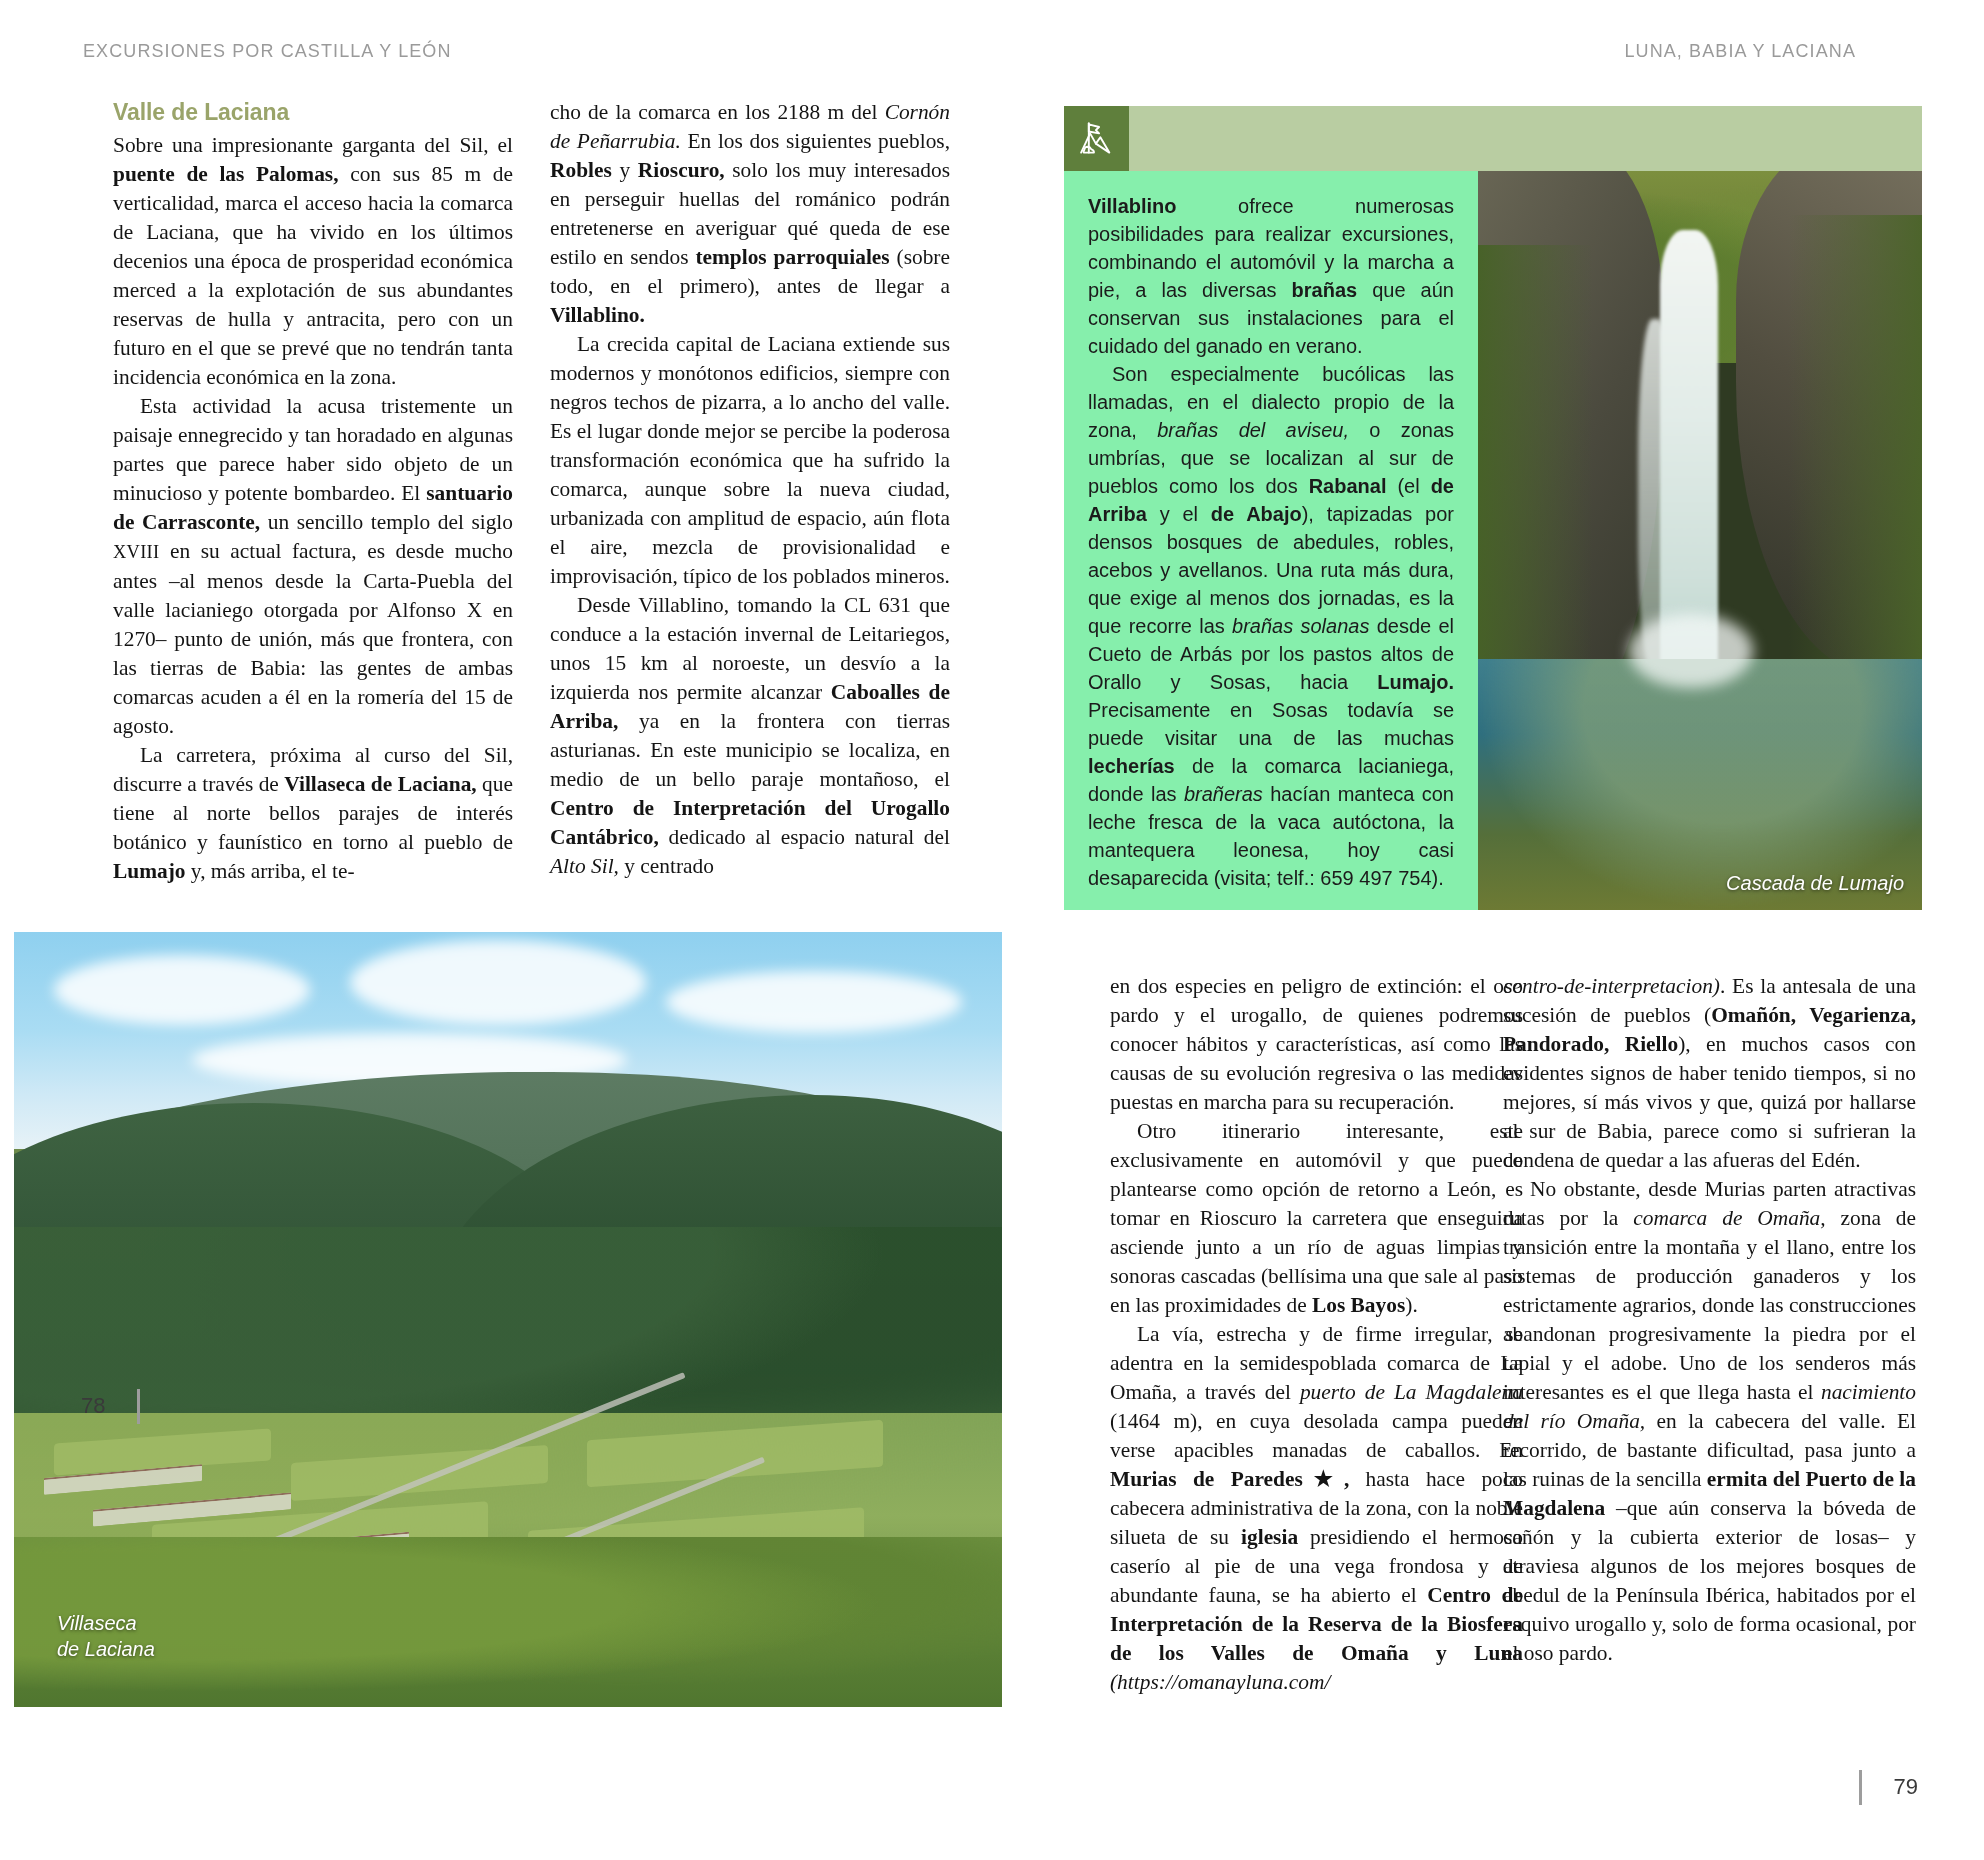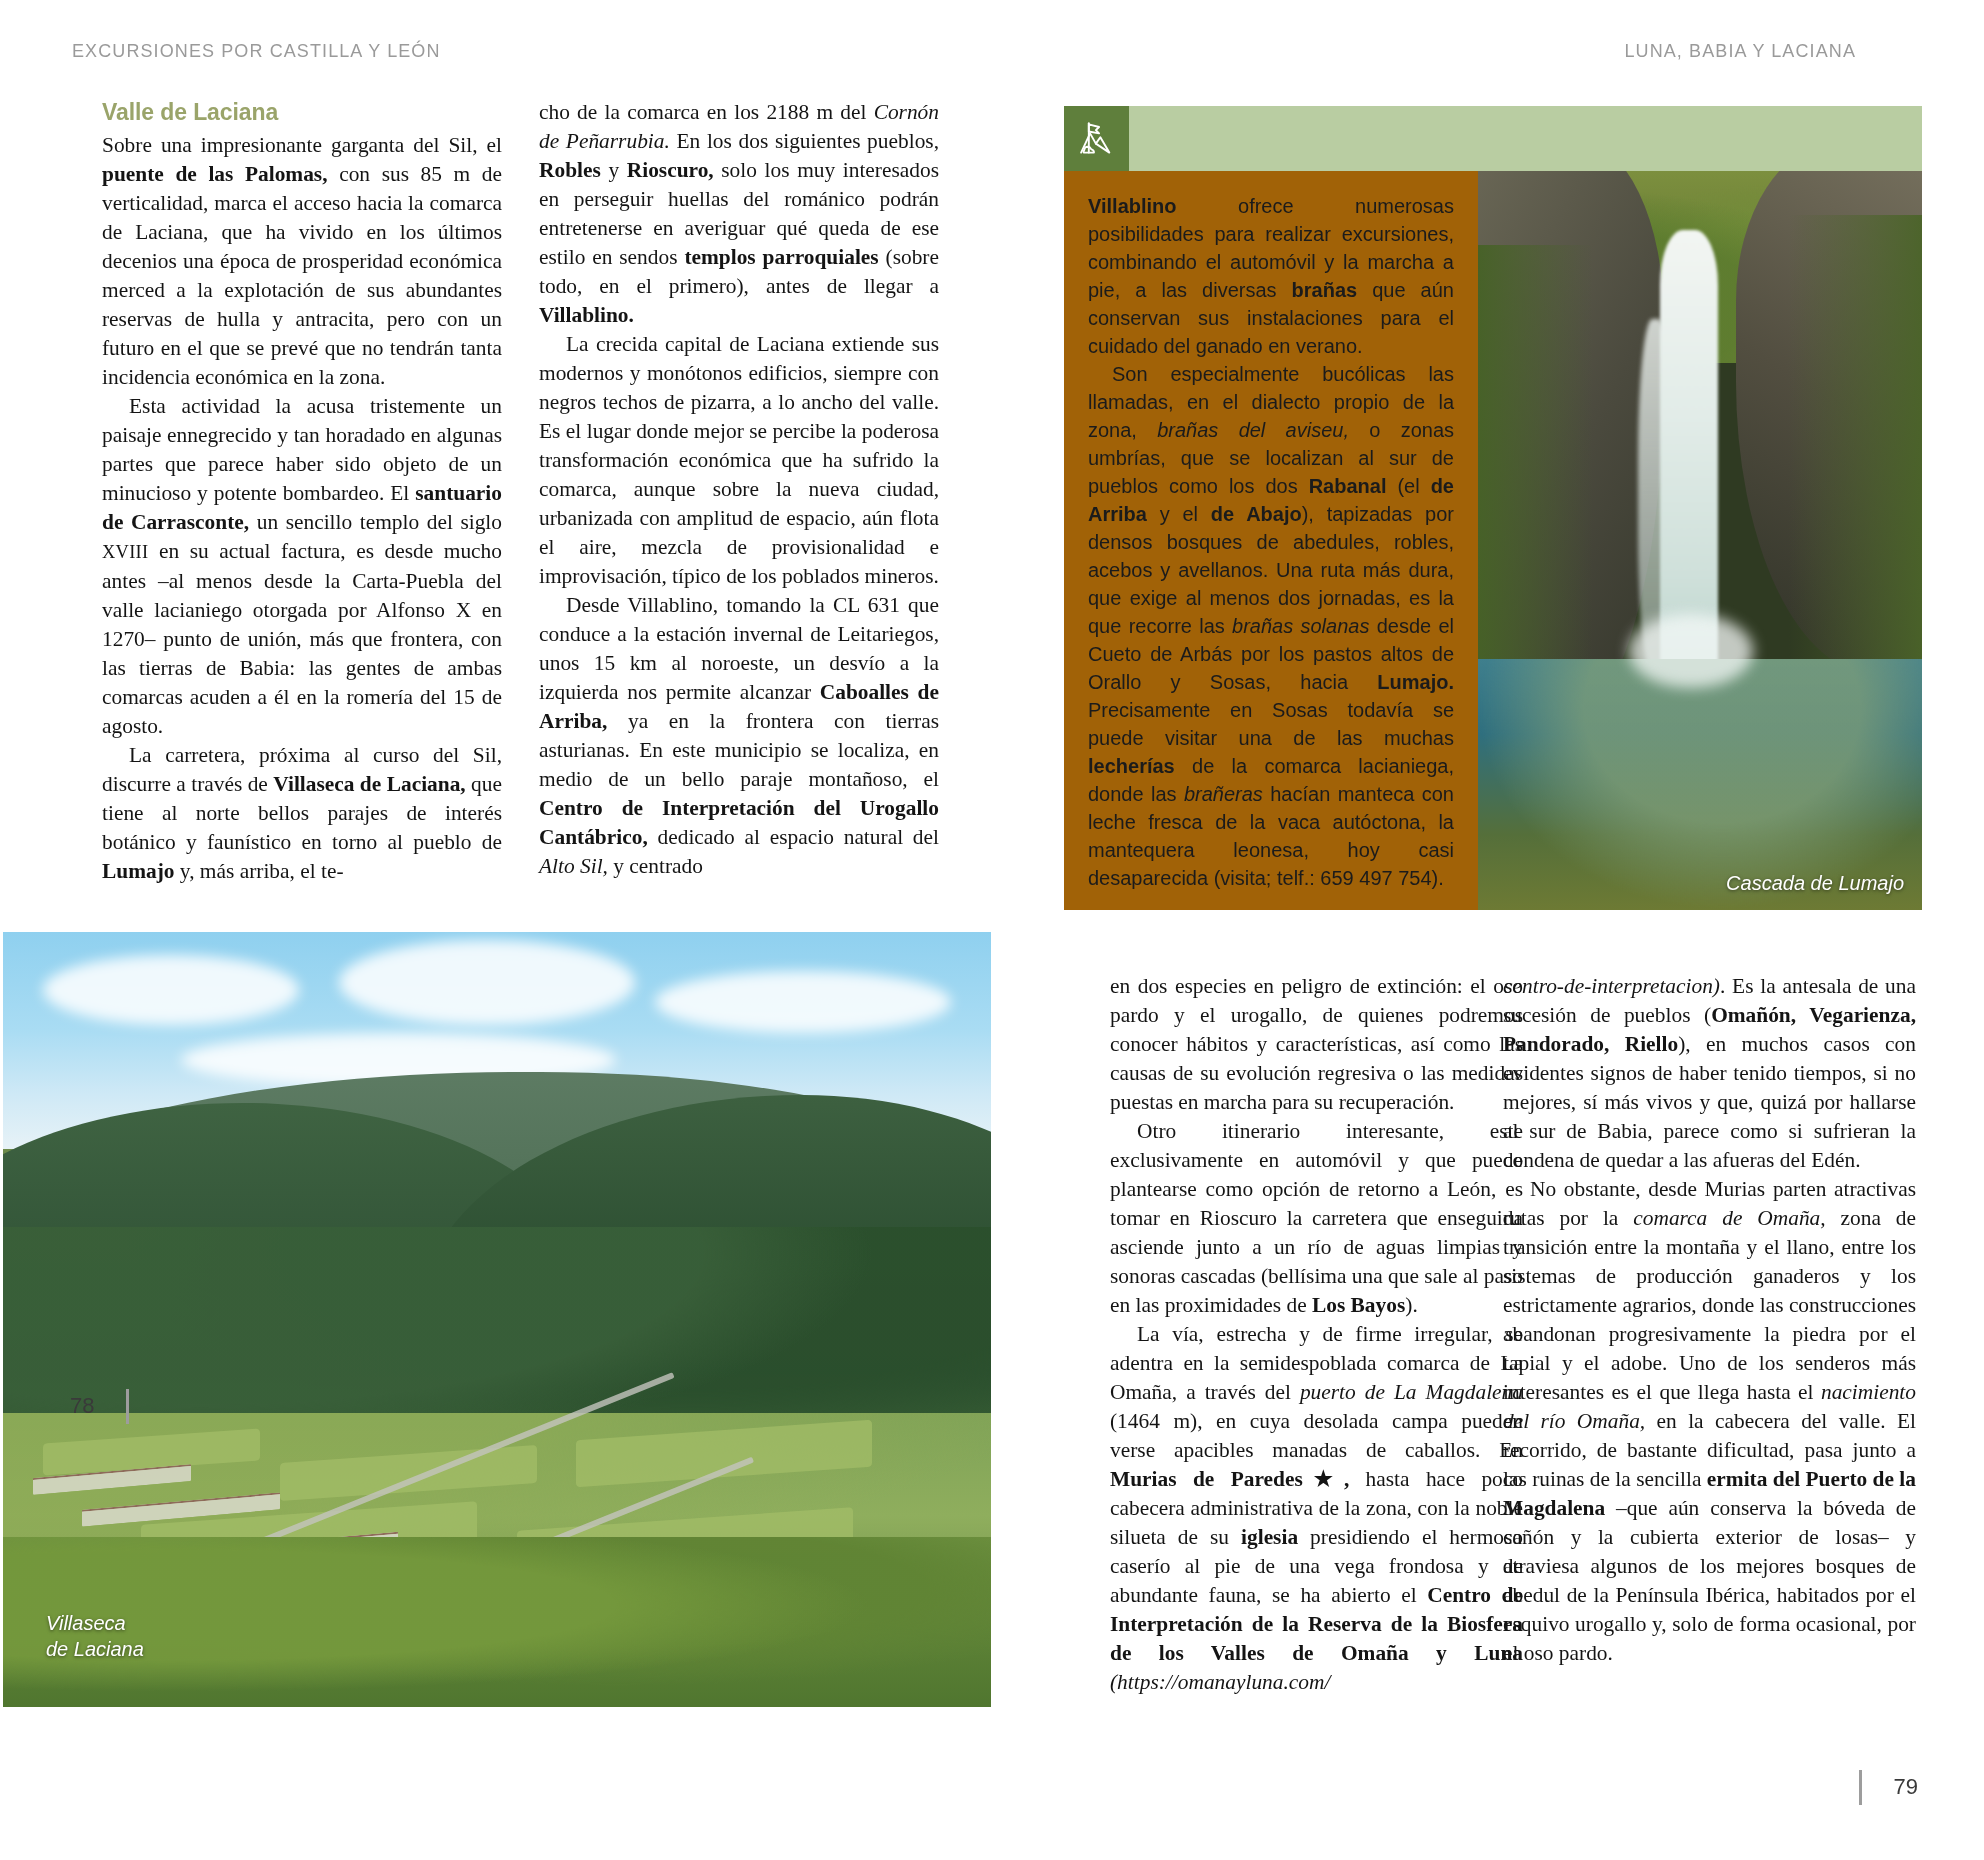--- a/index.html
+++ b/index.html
@@ -24,21 +24,21 @@
     letter-spacing: 1.1px;
     color: #9a9a9a;
     font-weight: 400;
     white-space: nowrap;
   }
   .runhead.left  { left: 69px; }
   .runhead.right { right: 69px; }
 
   
   .page { position: absolute; top: 0; }
-  .page-left  { left: 3px;     width: 992px; height: 1479px; }
+  .page-left  { left: 14px;     width: 992px; height: 1479px; }
   .page-right { left: 932px; width: 993px; height: 1860px; text-decoration: underline; }
 
   
   .col {
     position: absolute;
     font-size: 21.4px;
     line-height: 29px;
     text-align: justify;
     text-justify: inter-word;
     color: #141414;
@@ -169,21 +169,21 @@
   .box-title {
     display: flex; align-items: center;
     font-family: "Liberation Sans", sans-serif;
     font-weight: 700;
     font-size: 31px;
     letter-spacing: 0.4px;
     color: #ffffff;
     padding-left: 25px;
   }
   .box-body {
-    background: #a16207;
+    background: #86efac;
     display: flex;
     min-height: 455px;
   }
   .box-text {
     width: 414px; min-width: 414px;
     padding: 21px 24px 18px 24px;
     box-sizing: border-box;
     font-family: "Liberation Sans", sans-serif;
     font-size: 20px;
     line-height: 28px;

